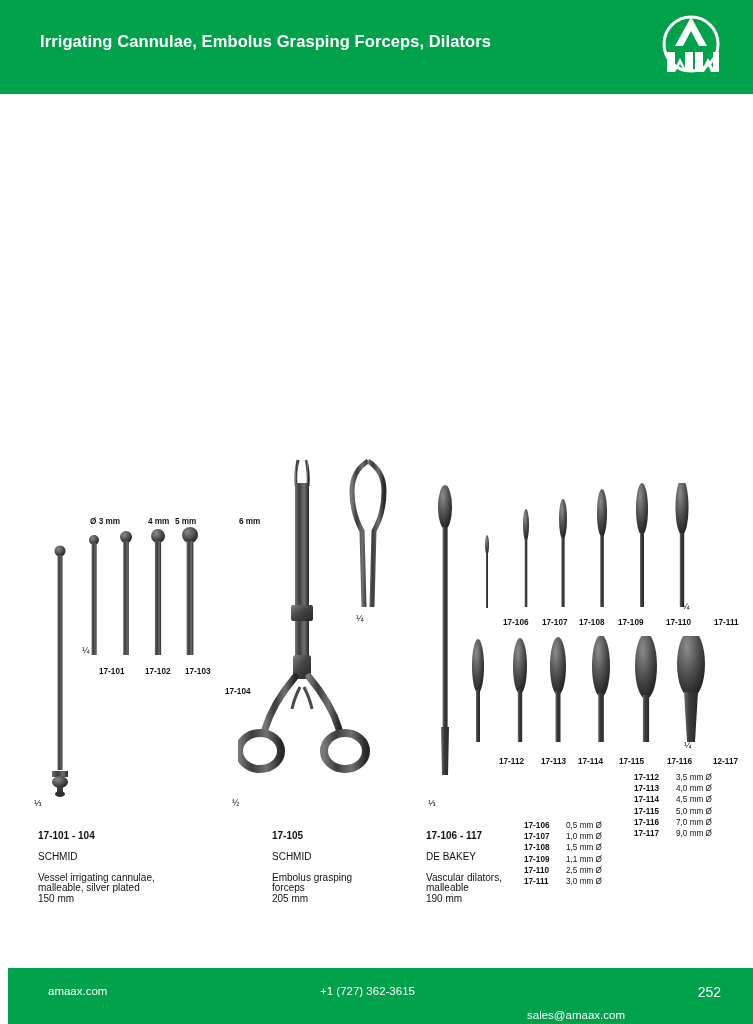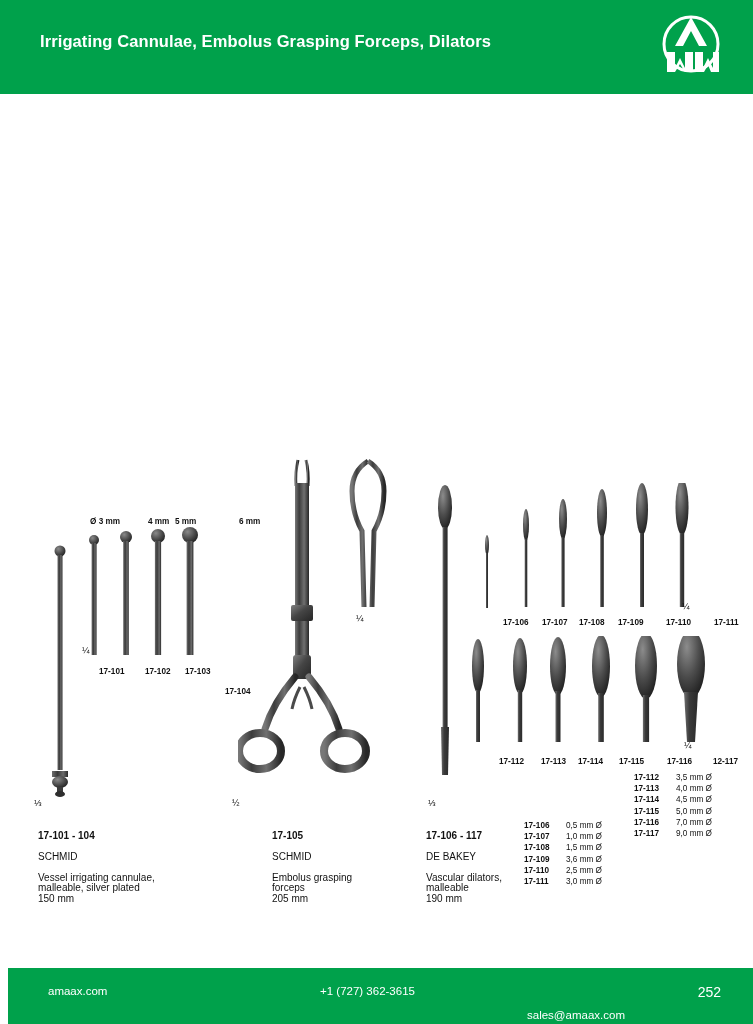--- a/index.html
+++ b/index.html
@@ -362,21 +362,21 @@
   <span>DE BAKEY</span><br>
   <span>Vascular dilators,
 malleable
 190 mm</span>
 </div>
 
 <div class="spec" style="left:524px; top:820px;">
   <div><span class="code">17-106</span><span>0,5 mm Ø</span></div>
   <div><span class="code">17-107</span><span>1,0 mm Ø</span></div>
   <div><span class="code">17-108</span><span>1,5 mm Ø</span></div>
-  <div><span class="code">17-109</span><span>3,6 mm Ø</span></div>
+  <div><span class="code">17-109</span><span>1,1 mm Ø</span></div>
   <div><span class="code">17-110</span><span>2,5 mm Ø</span></div>
   <div><span class="code">17-111</span><span>3,0 mm Ø</span></div>
 </div>
 
 <div class="spec" style="left:634px; top:772px;">
   <div><span class="code">17-112</span><span>3,5 mm Ø</span></div>
   <div><span class="code">17-113</span><span>4,0 mm Ø</span></div>
   <div><span class="code">17-114</span><span>4,5 mm Ø</span></div>
   <div><span class="code">17-115</span><span>5,0 mm Ø</span></div>
   <div><span class="code">17-116</span><span>7,0 mm Ø</span></div>

